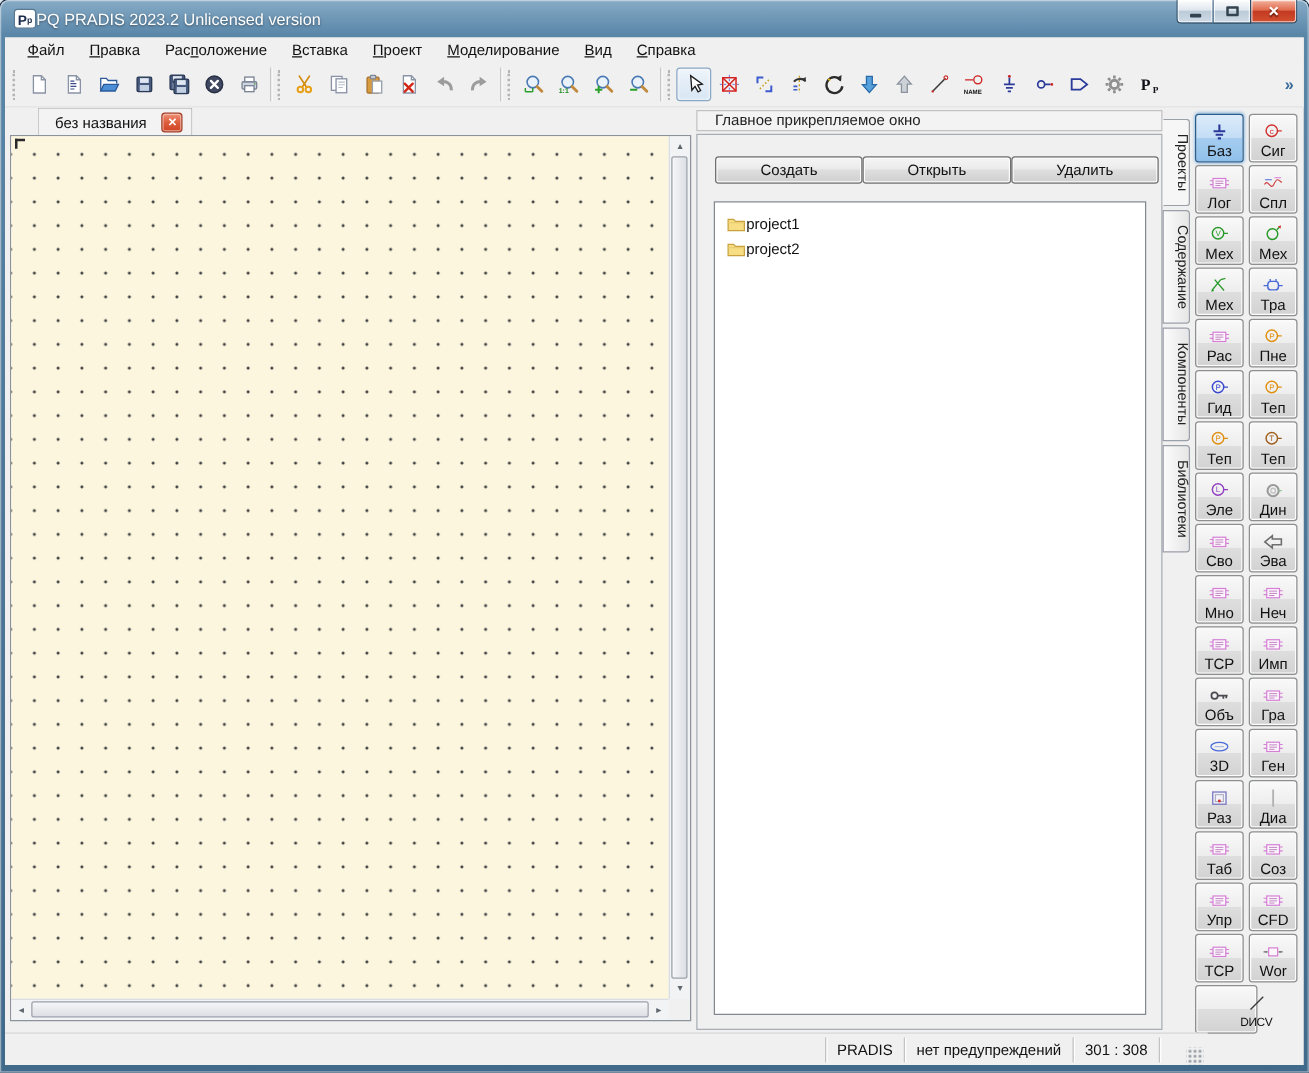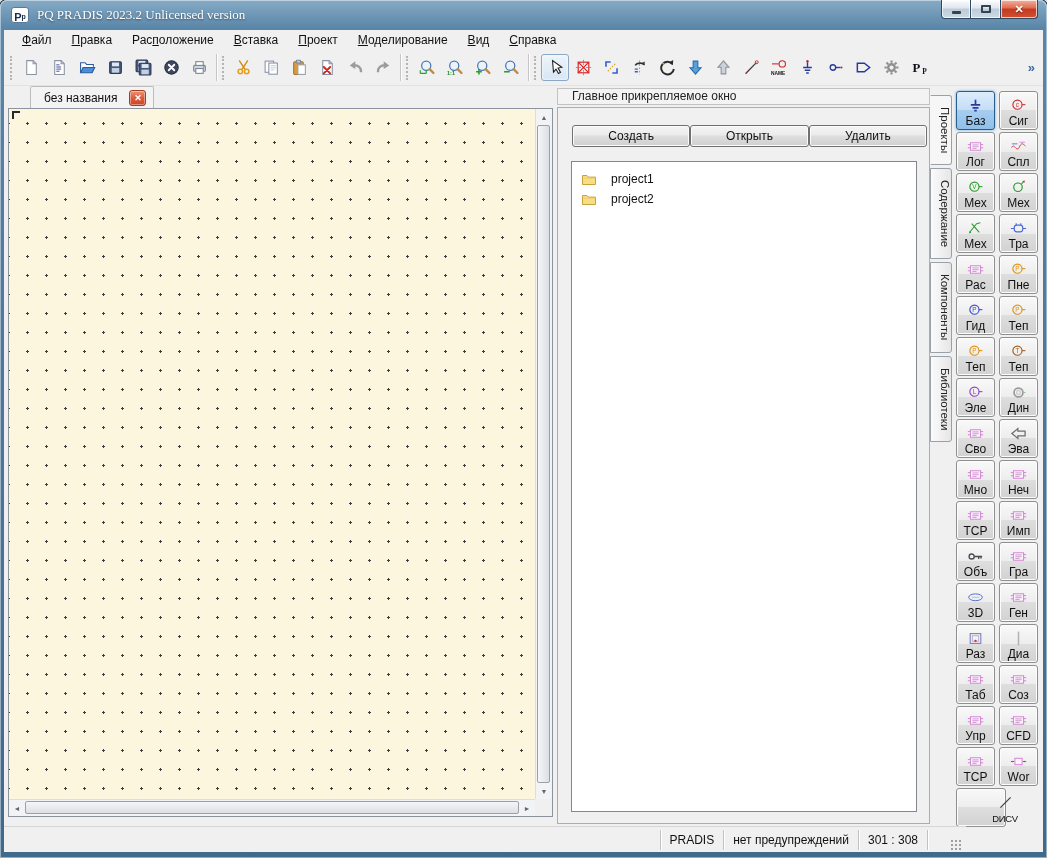--- a/index.html
+++ b/index.html
@@ -10,21 +10,21 @@
     background:linear-gradient(180deg,#86abc6 0,#5a86a8 28px,#4f7899 40%,#40698a 100%);
     border-radius:7px 7px 0 0;
     box-shadow:inset 0 0 0 1px rgba(255,255,255,.45), 0 0 0 1px #14293d; }
 
   
   .titlebar { position:absolute; left:0; top:0; width:100%; height:30px; display:flex; align-items:center; }
   .app-logo { width:18px; height:16px; margin-left:11px; background:#fff; border:1px solid #5a7a94; border-radius:3px;
     display:flex; align-items:flex-end; justify-content:center; font-weight:bold; color:#1a2a4a; line-height:10px; }
   .app-logo b { font-size:11px; font-style:normal; }
   .app-logo i { font-size:7px; font-style:normal; }
-  .title-text { color:#fff; font-size:13px; margin-left:8px; text-shadow:0 1px 2px rgba(0,0,0,.45);font-family:Liberation Serif, serif; }
+  .title-text { color:#fff; font-size:13px; text-shadow:0 1px 2px rgba(0,0,0,.45); }
   .win-controls { position:absolute; right:9px; top:0; display:flex; }
   .wbtn { width:30px; height:19px; border:1px solid #2e4a62; border-top:none; display:flex; align-items:center; justify-content:center;
     background:linear-gradient(#fdfdfd,#dfe6ee 45%,#bccbd8 50%,#cfdbe6); box-shadow:inset 0 0 0 1px rgba(255,255,255,.7); }
   .wbtn.min { border-radius:0 0 0 4px; }
   .wbtn.max { border-left:none; }
   .wbtn.close { width:37px; border-left:none; border-radius:0 0 4px 0;
     background:linear-gradient(#f4b3a0,#e06a4c 45%,#c23a22 50%,#d4502f); }
   .g-min { width:9px; height:3px; background:#33434f; margin-top:7px; border-radius:1px; }
   .g-max { width:10px; height:8px; border:2px solid #33434f; border-radius:1px; }
   .g-close { color:#fff; font-size:11px; font-weight:bold; text-shadow:0 1px 1px #6e1d0d; }
@@ -70,21 +70,21 @@
 
   
   .panel-header { position:absolute; left:557px; top:88px; width:373px; height:17px; background:#f3f3f3;
     border:1px solid #c2c2c2; font-size:12px; color:#222; line-height:15px; padding-left:14px; }
   .panel-body { position:absolute; left:557px; top:107px; width:373px; height:717px; border:1px solid #a8aeb4; background:#f0f0f0; }
   .panel-btns { position:absolute; left:14px; top:17px; right:2px; display:flex; gap:0;align-items:center; }
   .btn7 { flex:1; height:22px; font-size:12px; color:#111; font-family:"Liberation Sans",sans-serif;
     border:1px solid #707070; border-radius:3px;
     background:linear-gradient(#f5f5f5,#ebebeb 45%,#dedede 50%,#cfcfcf); box-shadow:inset 0 0 0 1px #fbfbfb; }
   .listbox { position:absolute; left:13px; top:53px; width:346px; height:651px; background:#fff; border:1px solid #828790; padding-top:7px; }
-  .proj-row { display:flex; align-items:center; height:20px; padding-left:9px; gap:14px; font-size:12px; color:#111; }
+  .proj-row { display:flex; align-items:center; height:20px; padding-left:9px; gap:0; font-size:12px; color:#111; }
 
   
   .vtabs { position:absolute; left:930px; top:95px; width:24px; display:flex; flex-direction:column; gap:3px; }
   .vtab { writing-mode:vertical-rl; font-size:11.5px; color:#222; padding:11px 0; width:22px; text-align:center;
     background:linear-gradient(90deg,#fbfbfb,#e6e6e6); border:1px solid #9aa0a8; border-radius:0 3px 3px 0; }
   .vtab.active { background:#f6f6f6; border-left-color:#f6f6f6; }
 
   
   .modgrid { position:absolute; left:956px; top:91px; width:83px; display:grid;
     grid-template-columns:39px 39px; grid-auto-rows:39px; gap:2px 4px; }

